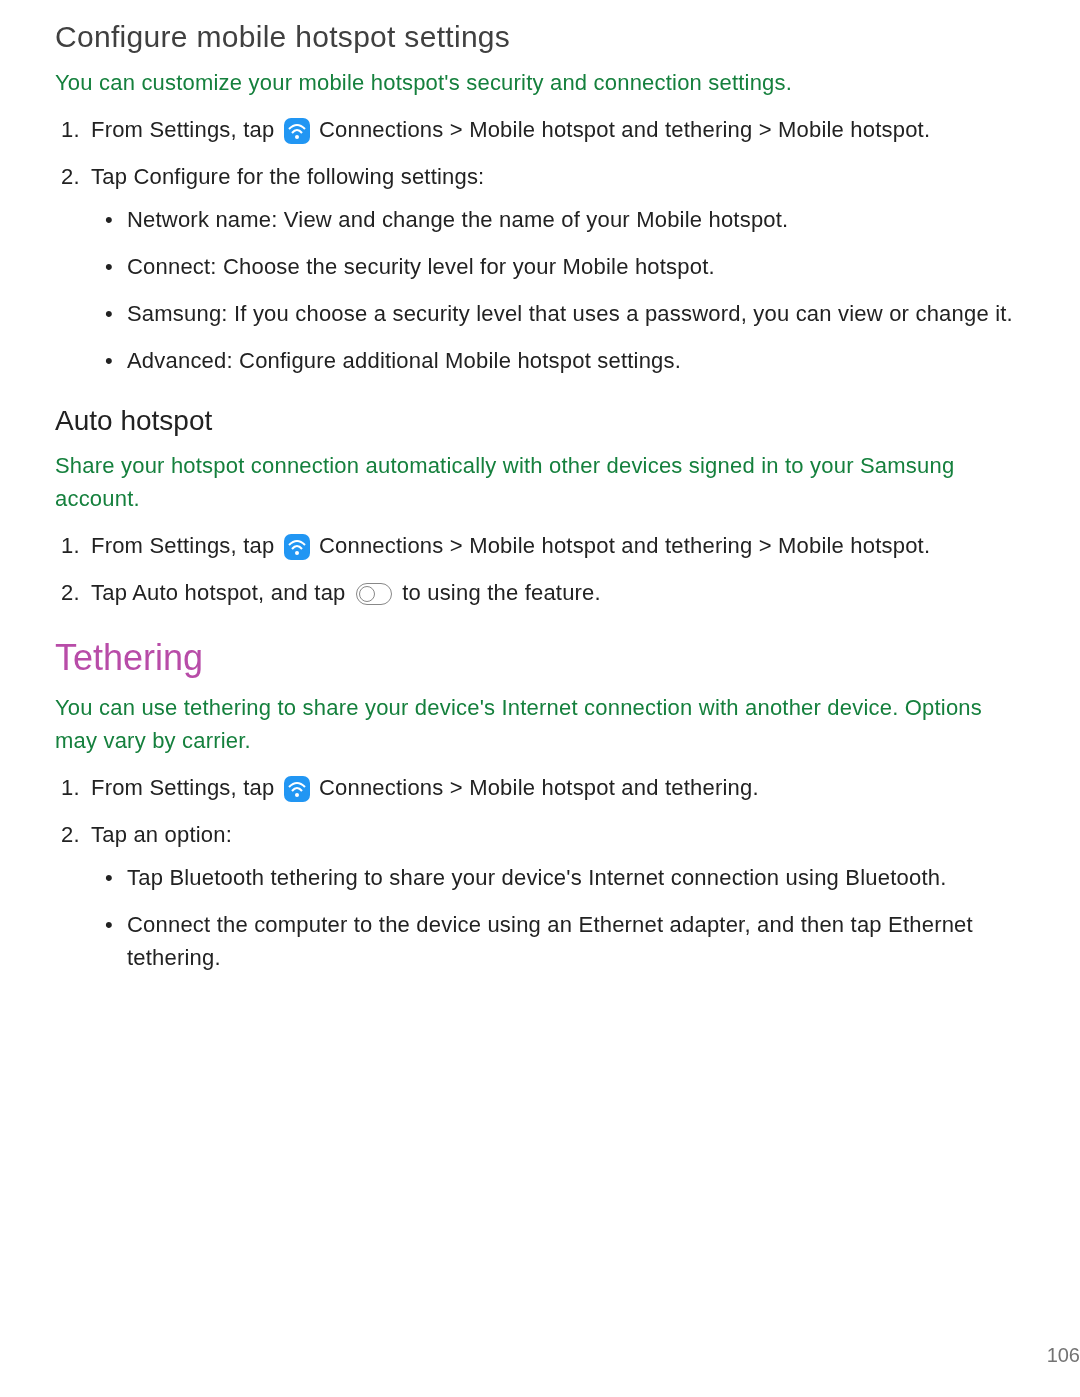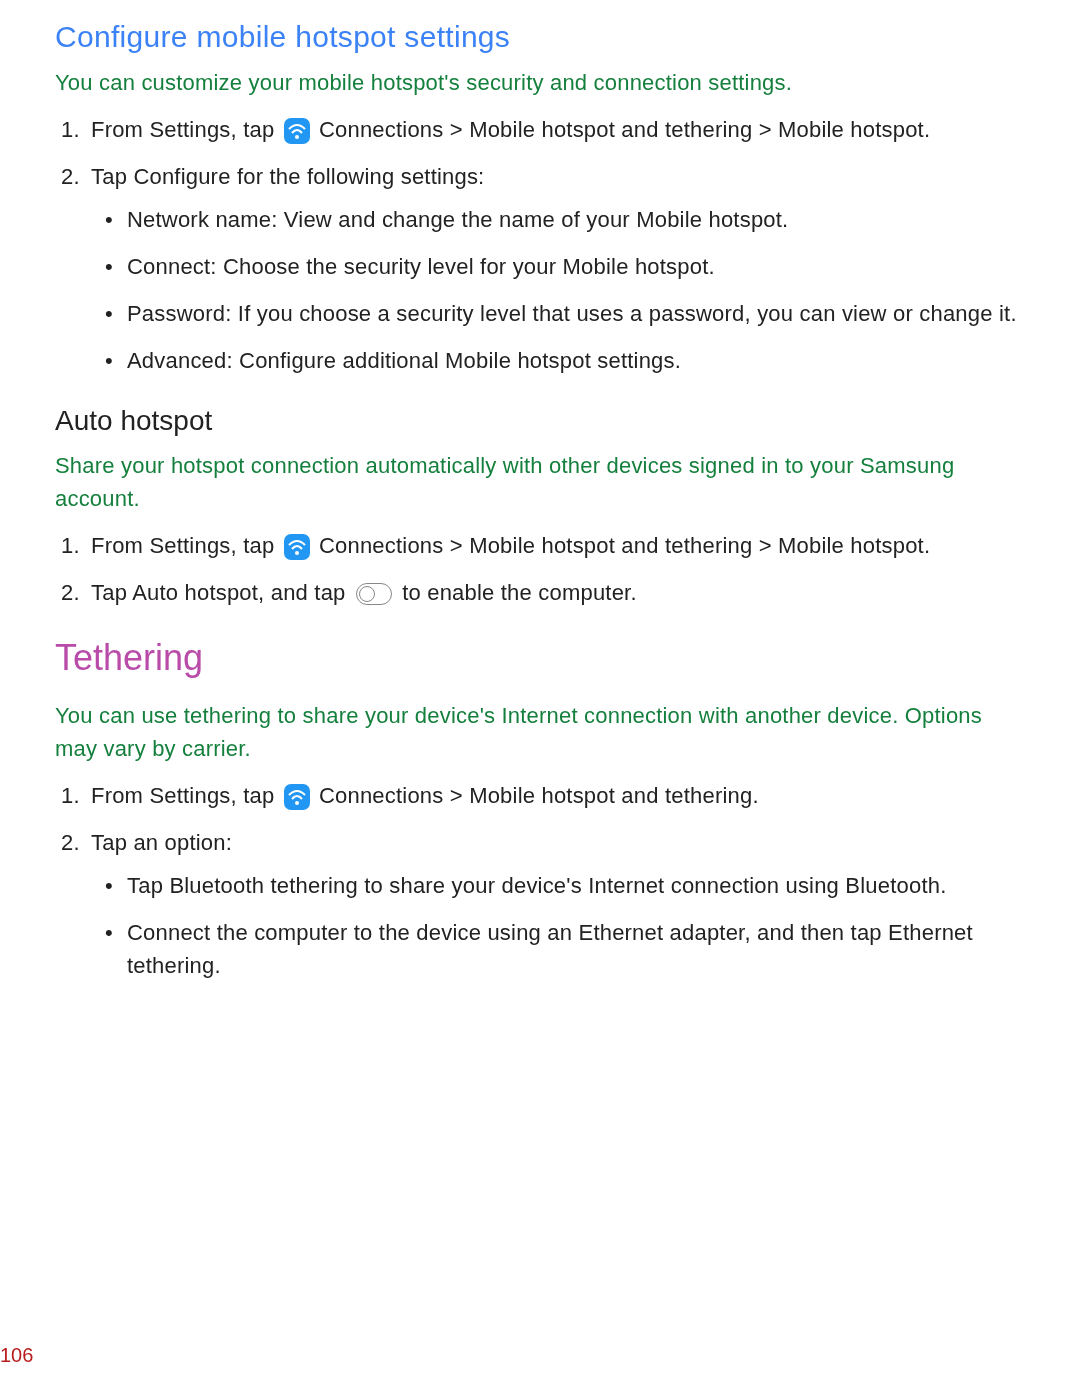--- a/index.html
+++ b/index.html
@@ -21,32 +21,32 @@
     .header-title {
       color: #888;
       font-size: 28px;
       font-weight: 400;
       border-left: 3px solid #aaa;
       padding-left: 14px;
       margin-bottom: 48px;
       letter-spacing: 0.5px;
     }
     h2.section-heading {
-      color: #3b82f6;
+      color: #404040;
       font-size: 30px;
       font-weight: 400;
       margin-bottom: 12px;
       letter-spacing: 0.3px;
     }
     h2.major-heading {
       color: #b84ca8;
       font-size: 36px;
       font-weight: 400;
       margin-top: 28px;
-      margin-bottom: 20px;
+      margin-bottom: 12px;
     }
     h3.sub-heading {
       color: #222;
       font-size: 28px;
       font-weight: 400;
       margin-top: 28px;
       margin-bottom: 12px;
     }
     p.body-text {
       font-size: 22px;
@@ -133,23 +133,23 @@
       border: 1.5px solid #888;
       background: #fff;
       border-radius: 50%;
       top: 2px;
       left: 2px;
     }
     .page-number {
       position: absolute;
       bottom: 30px;
       width: 100%;
-      text-align: left;
+      text-align: right;
       font-size: 20px;
-      color: #b91c1c;
+      color: #737373;
       left: 0;
     }
   </style>
 </head>
 <body>
 
 <div class="page">
 
   <h2 class="section-heading">Configure mobile hotspot settings</h2>
   <p class="body-text">You can customize your mobile hotspot's security and connection settings.</p>
@@ -161,40 +161,40 @@
             <path d="M5 12 Q10 6 15 12" stroke="#fff" stroke-width="2" fill="none"></path>
             <circle cx="10" cy="16" r="2" fill="#fff"></circle>
           </svg></span>
       <b>Connections &gt; Mobile hotspot and tethering &gt; Mobile hotspot</b><span>.</span>
     </li>
     <li>
       <span>Tap </span><b>Configure</b><span> for the following settings:</span>
       <ul class="bullets">
         <li><b>Network name</b><span>: View and change the name of your Mobile hotspot.</span></li>
         <li><b>Connect</b><span>: Choose the security level for your Mobile hotspot.</span></li>
-        <li><b>Password</b><span>: If you choose a security level that uses a password, you can view or change it.</span></li>
+        <li><b>Samsung</b><span>: If you choose a security level that uses a password, you can view or change it.</span></li>
         <li><b>Advanced</b><span>: Configure additional Mobile hotspot settings.</span></li>
       </ul>
     </li>
   </ol>
 
   <h3 class="sub-heading">Auto hotspot</h3>
   <p class="body-text">Share your hotspot connection automatically with other devices signed in to your Samsung account.</p>
 
   <ol>
     <li>
       <span>From Settings, tap </span><span class="conn-icon"><svg width="20" height="20" viewBox="0 0 20 20">
             <path d="M2 8 Q10 0 18 8" stroke="#fff" stroke-width="2" fill="none"></path>
             <path d="M5 12 Q10 6 15 12" stroke="#fff" stroke-width="2" fill="none"></path>
             <circle cx="10" cy="16" r="2" fill="#fff"></circle>
           </svg></span>
       <b>Connections &gt; Mobile hotspot and tethering &gt; Mobile hotspot</b><span>.</span>
     </li>
     <li>
-      <span>Tap </span><b>Auto hotspot</b><span>, and tap </span><span class="toggle-icon"></span><span> to enable the computer.</span>
+      <span>Tap </span><b>Auto hotspot</b><span>, and tap </span><span class="toggle-icon"></span><span> to using the feature.</span>
     </li>
   </ol>
 
   <h2 class="major-heading">Tethering</h2>
   <p class="body-text">You can use tethering to share your device's Internet connection with another device. Options may vary by carrier.</p>
 
   <ol>
     <li>
       <span>From Settings, tap </span><span class="conn-icon"><svg width="20" height="20" viewBox="0 0 20 20">
             <path d="M2 8 Q10 0 18 8" stroke="#fff" stroke-width="2" fill="none"></path>

